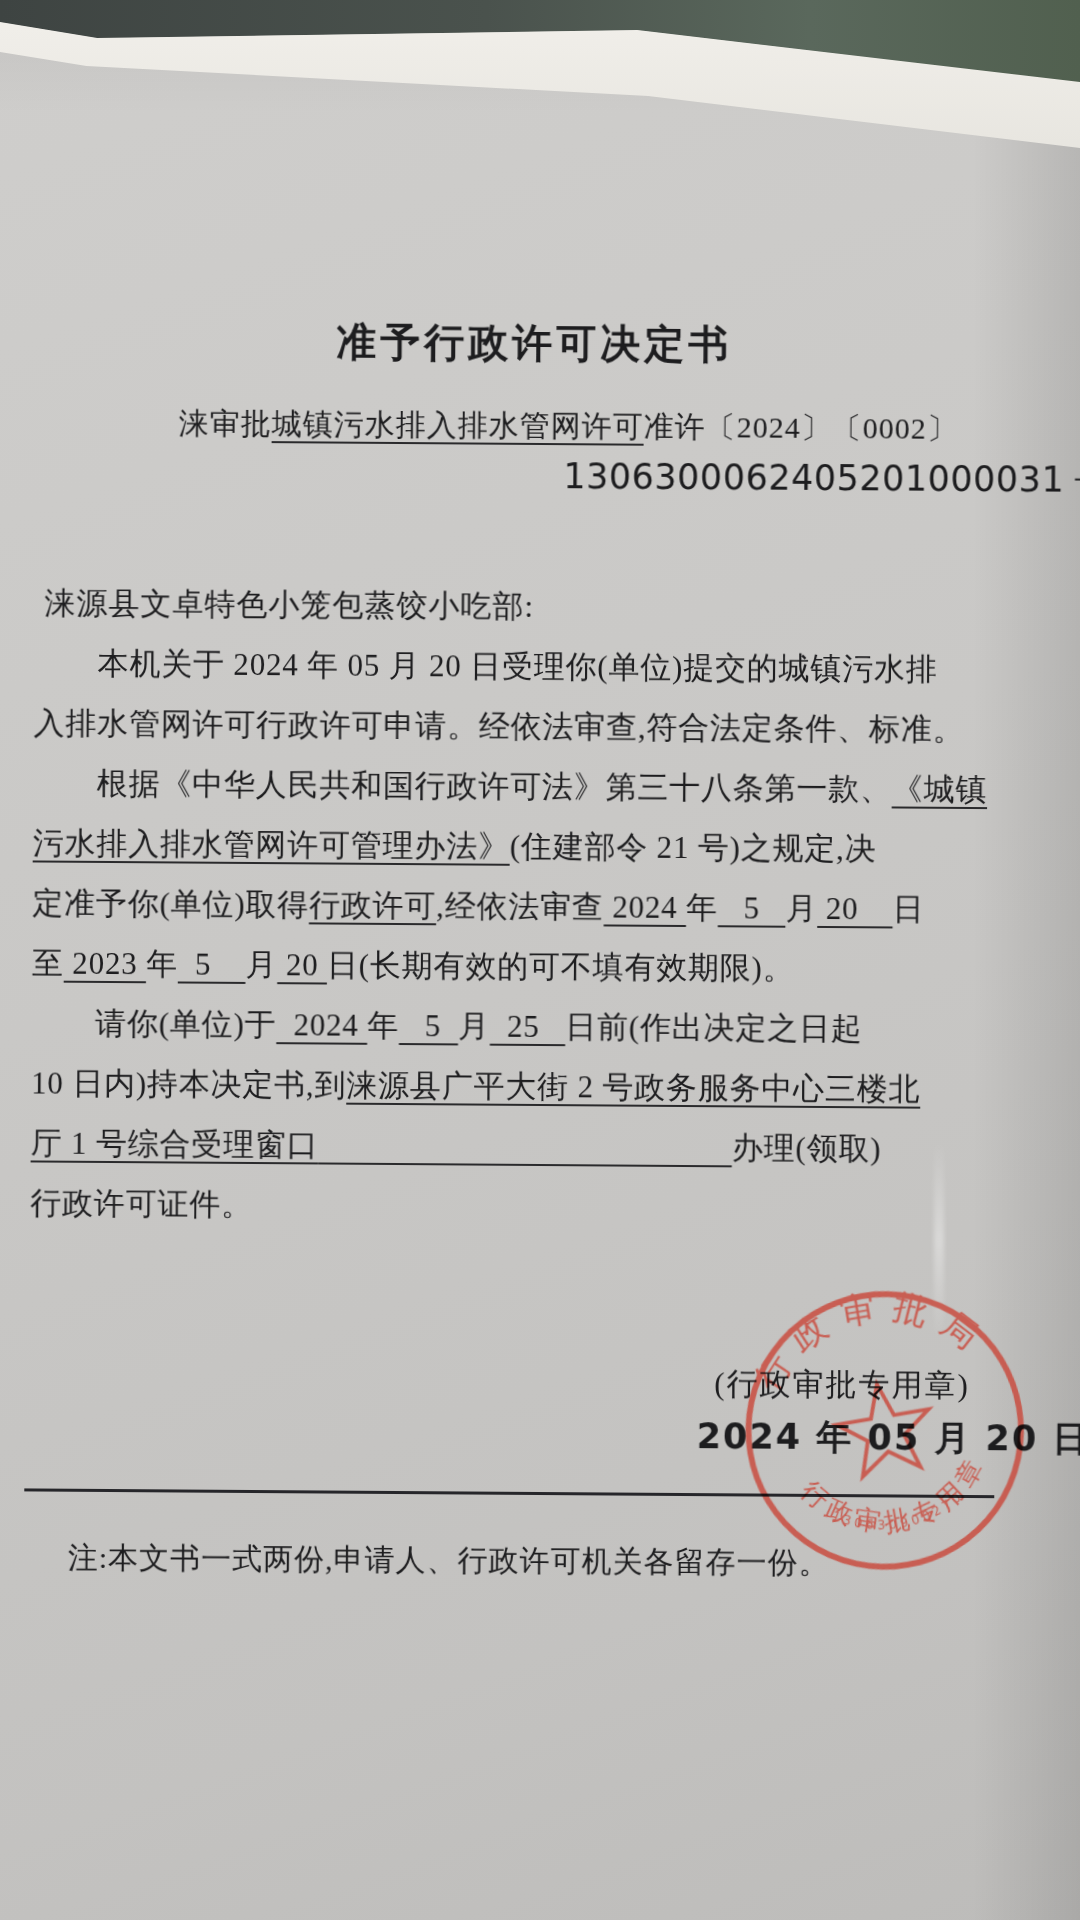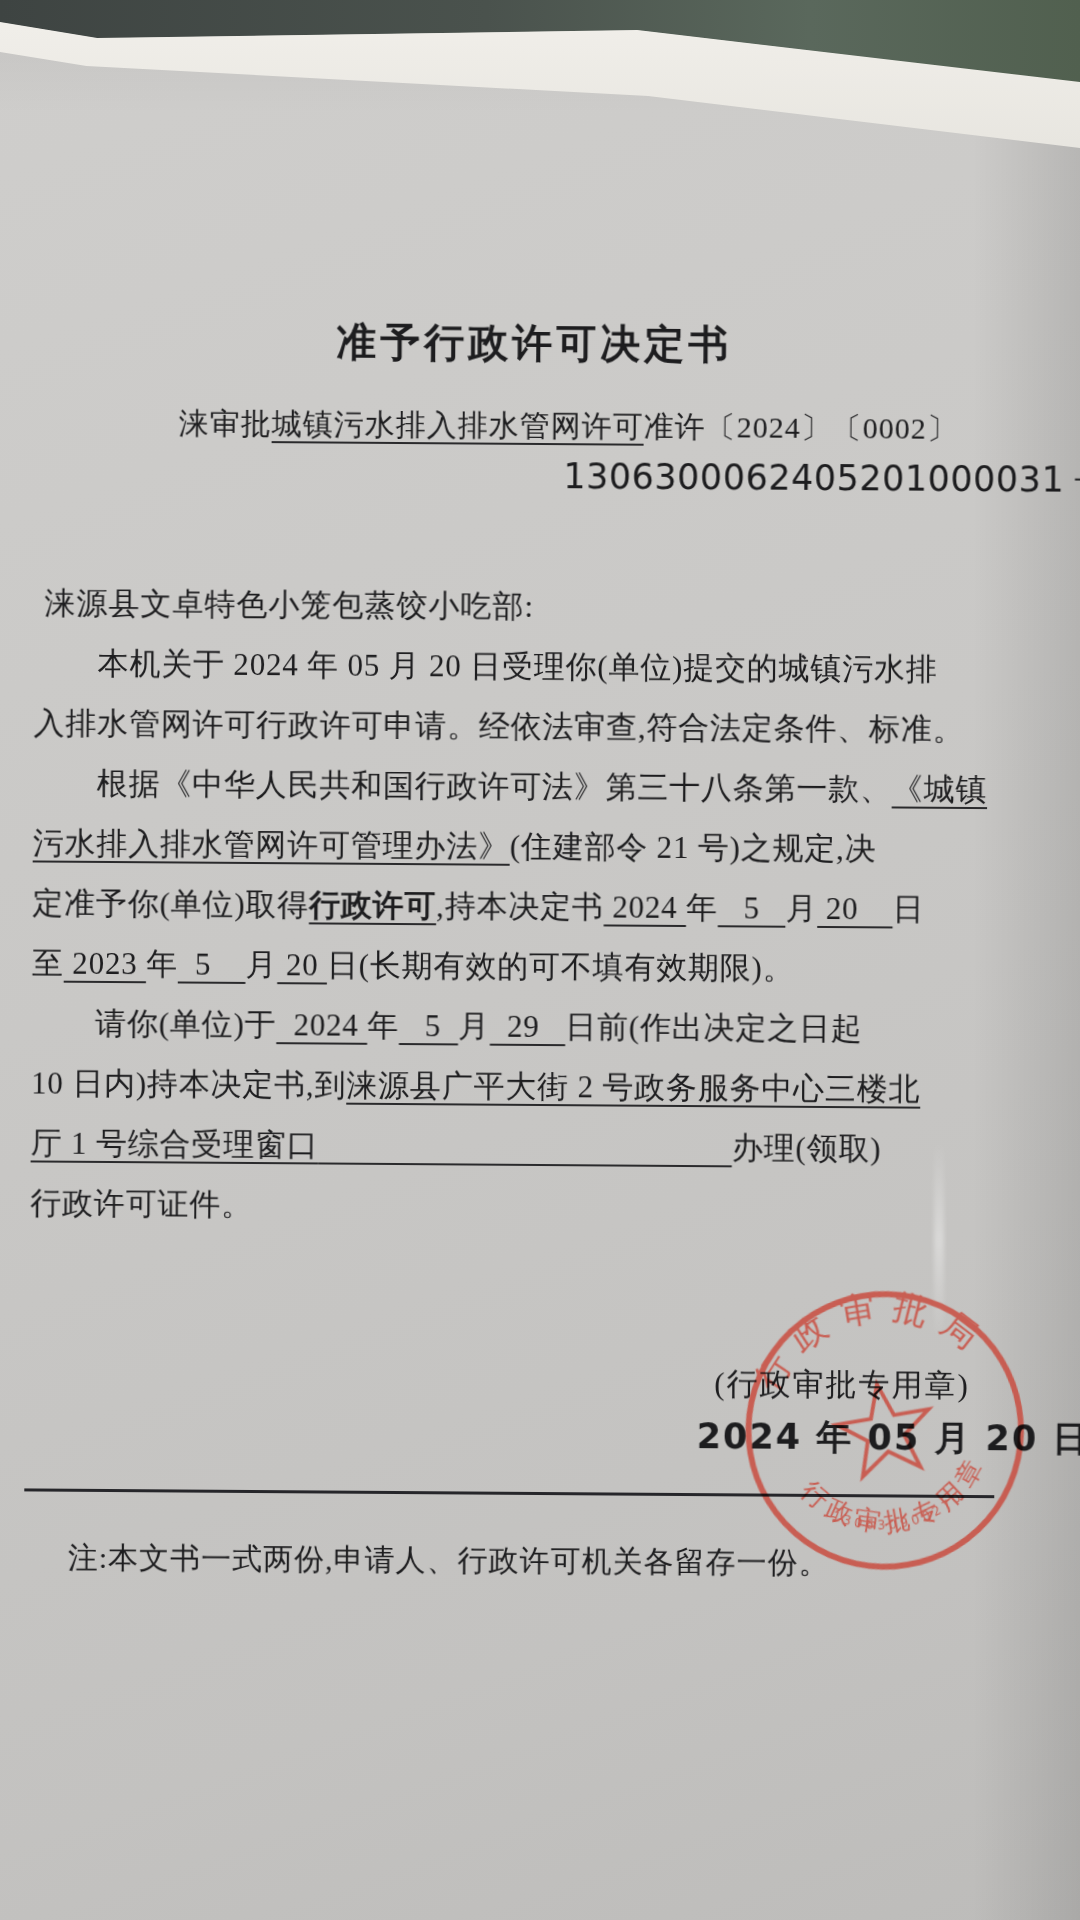--- a/index.html
+++ b/index.html
@@ -66,21 +66,21 @@
     height:60px;line-height:60px;font-size:31px;letter-spacing:0.8px;
     white-space:pre;overflow:visible;
   }
   .doc-line span{white-space:pre-wrap;}
   .u{
     text-decoration:underline;
     text-decoration-thickness:2px;
     text-underline-offset:7px;
     text-decoration-color:#2a2a2c;
   }
-  .b{font-weight:bold;}
+  .b{font-weight:normal;}
   .seal-caption{
     position:absolute;top:1362px;left:655px;width:380px;text-align:center;
     font-size:31px;letter-spacing:2px;
   }
   .date-line{
     position:absolute;top:1412px;left:700px;width:310px;text-align:center;
     font-family:"DejaVu Sans", sans-serif;font-weight:bold;
     font-size:35px;letter-spacing:2px;white-space:nowrap;
   }
   .divider{
@@ -121,23 +121,23 @@
 
     <div class="doc-serial"><span>1306300062405201000031</span><span class="hao">号</span></div>
 
     <div class="addressee">涞源县文卓特色小笼包蒸饺小吃部:</div>
 
     <div class="body-lines">
         <div class="doc-line"><span>　　本机关于 2024 年 05 月 20 日受理你(单位)提交的城镇污水排</span></div>
         <div class="doc-line"><span>入排水管网许可行政许可申请。经依法审查,符合法定条件、标准。</span></div>
         <div class="doc-line"><span>　　根据《中华人民共和国行政许可法》第三十八条第一款、</span><span class="u">《城镇</span></div>
         <div class="doc-line"><span class="u">污水排入排水管网许可管理办法》</span><span>(住建部令 21 号)之规定,决</span></div>
-        <div class="doc-line"><span>定准予你(单位)取得</span><span class="u b">行政许可</span><span>,持本决定书</span><span class="u"> 2024 </span><span>年</span><span class="u">   5   </span><span>月</span><span class="u"> 20    </span><span>日</span></div>
+        <div class="doc-line"><span>定准予你(单位)取得</span><span class="u b">行政许可</span><span>,经依法审查</span><span class="u"> 2024 </span><span>年</span><span class="u">   5   </span><span>月</span><span class="u"> 20    </span><span>日</span></div>
         <div class="doc-line"><span>至</span><span class="u"> 2023 </span><span>年</span><span class="u">  5    </span><span>月</span><span class="u"> 20 </span><span>日(长期有效的可不填有效期限)。</span></div>
-        <div class="doc-line"><span>　　请你(单位)于</span><span class="u">  2024 </span><span>年</span><span class="u">   5  </span><span>月</span><span class="u">  29   </span><span>日前(作出决定之日起</span></div>
+        <div class="doc-line"><span>　　请你(单位)于</span><span class="u">  2024 </span><span>年</span><span class="u">   5  </span><span>月</span><span class="u">  25   </span><span>日前(作出决定之日起</span></div>
         <div class="doc-line"><span>10 日内)持本决定书,到</span><span class="u">涞源县广平大街 2 号政务服务中心三楼北</span></div>
         <div class="doc-line"><span class="u">厅 1 号综合受理窗口</span><span class="u">　　　　　　　　　　　　　</span><span>办理(领取)</span></div>
         <div class="doc-line"><span>行政许可证件。</span></div>
       </div>
 
     <div class="seal-caption">(行政审批专用章)</div>
 
     <div class="date-line">2024 年 05 月 20 日</div>
 
     <div class="divider"></div>

